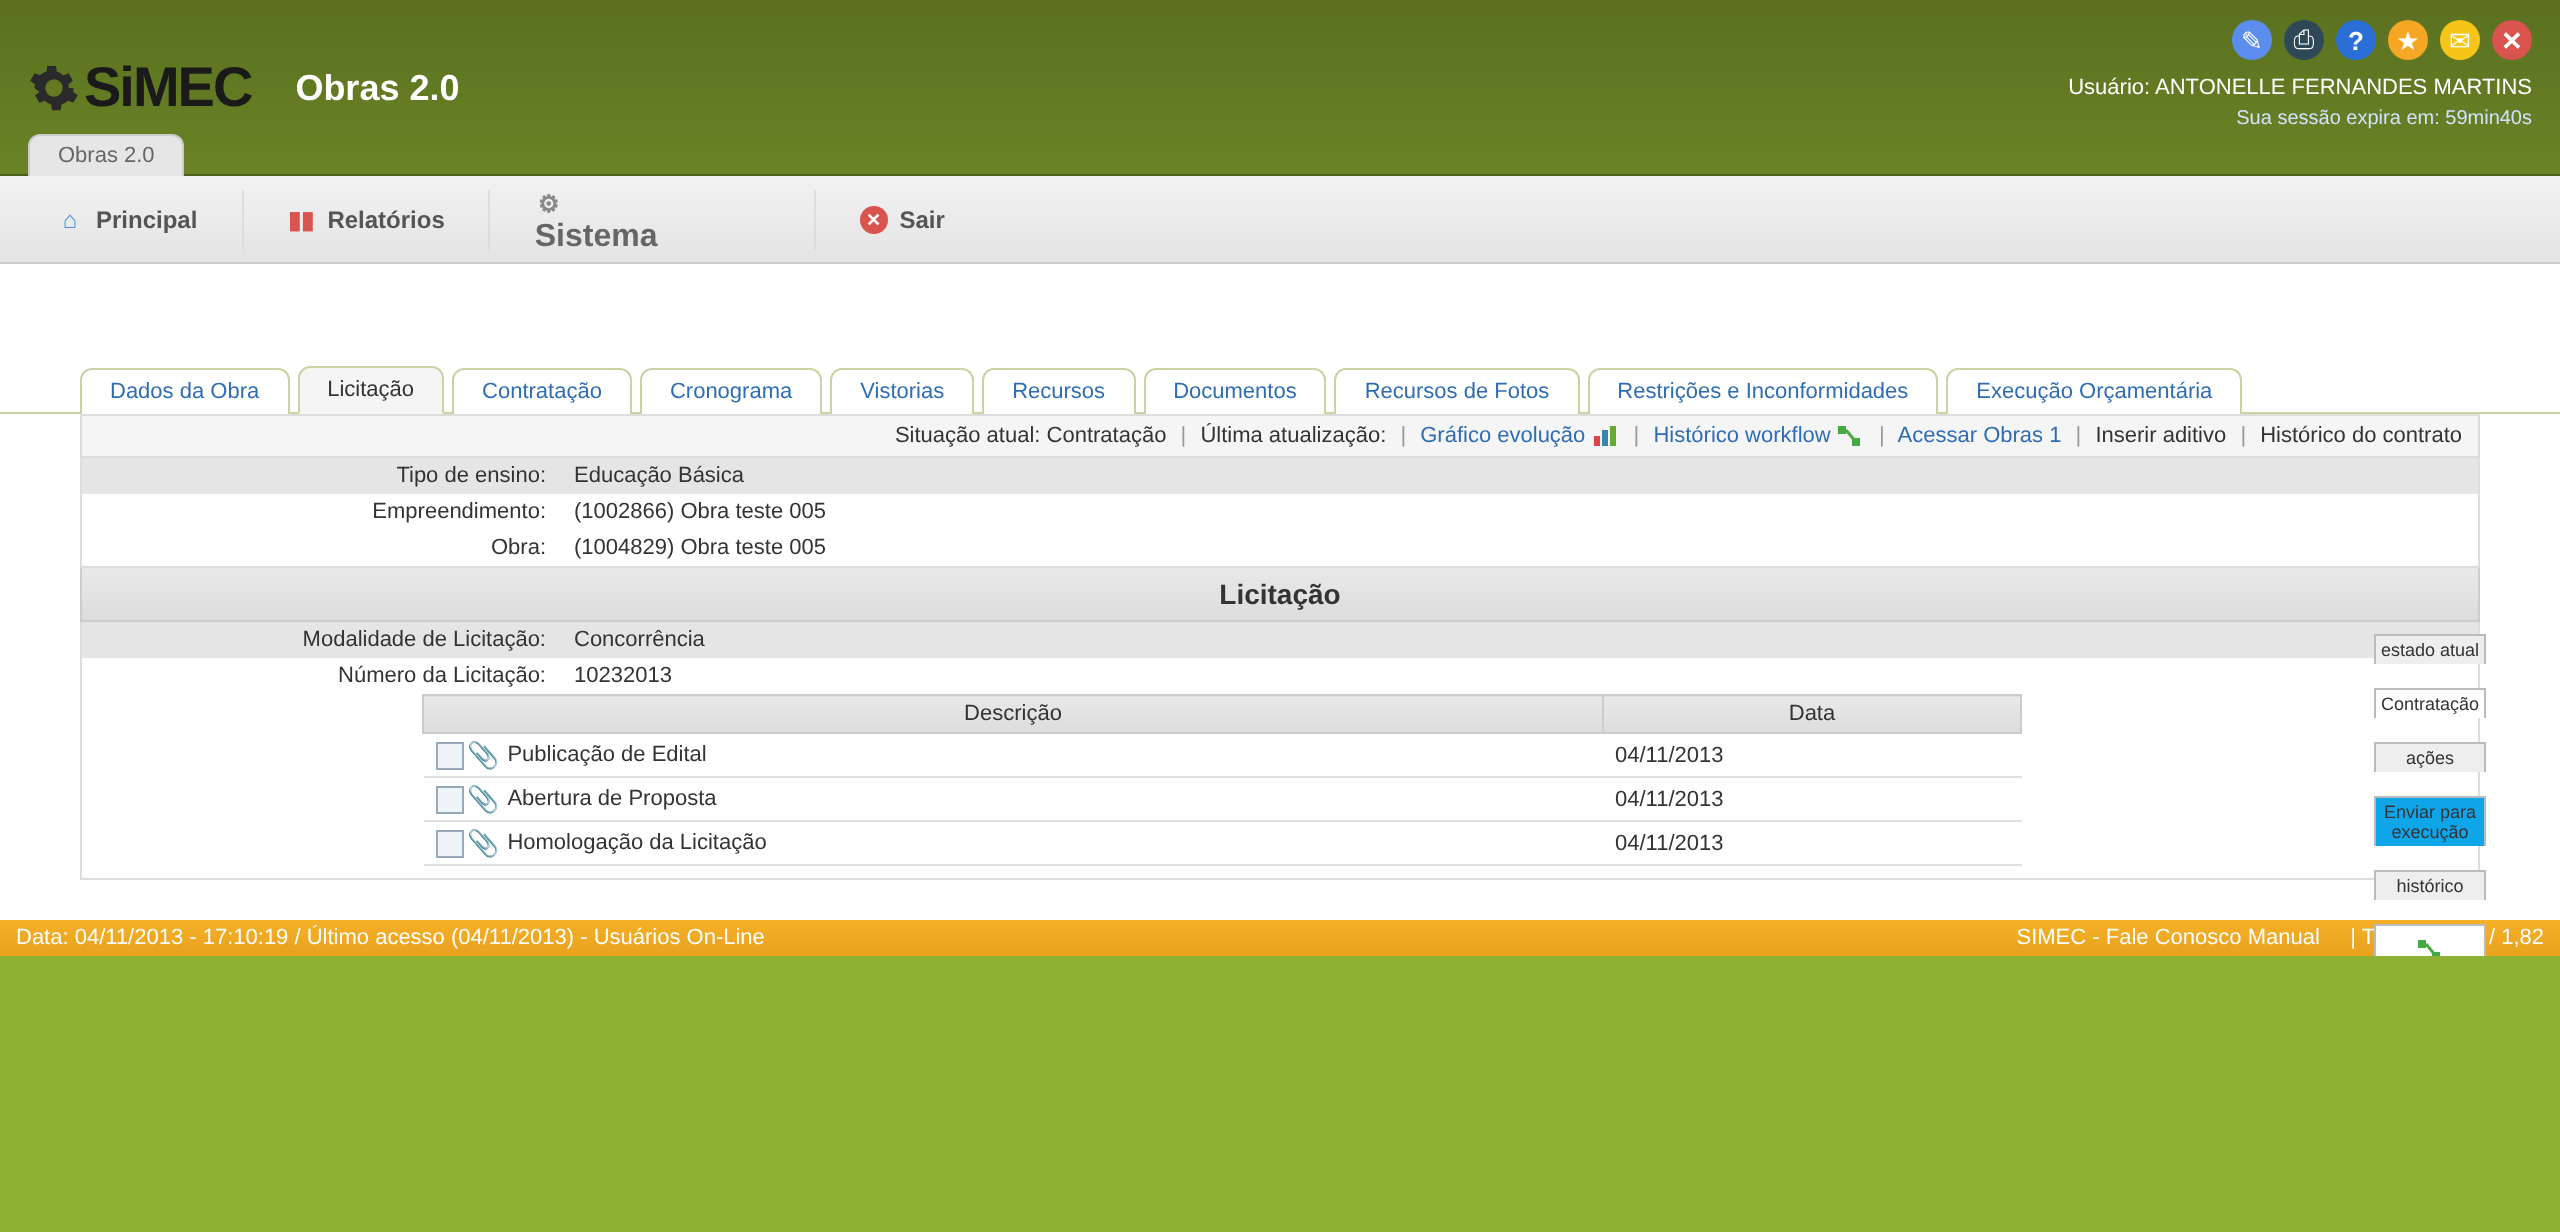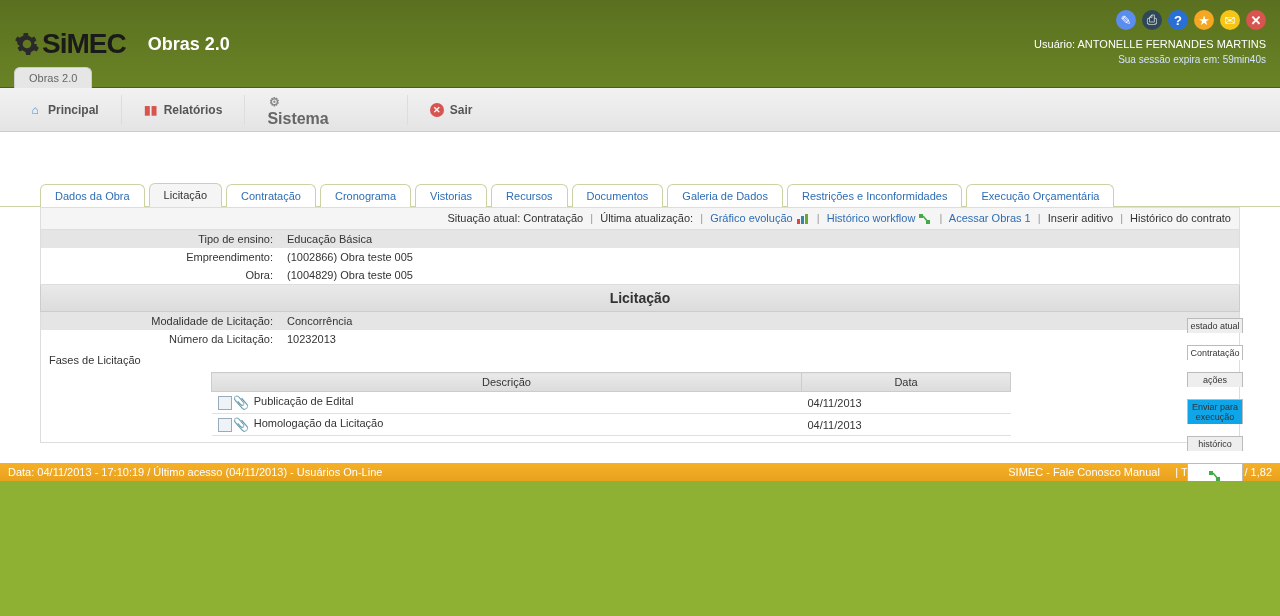--- a/index.html
+++ b/index.html
@@ -265,21 +265,21 @@
 <div class="content-wrap">
 
   <div class="inner-tabs" id="inner-tabs">
       <div class="inner-tab">Dados da Obra</div>
       <div class="inner-tab active">Licitação</div>
       <div class="inner-tab">Contratação</div>
       <div class="inner-tab">Cronograma</div>
       <div class="inner-tab">Vistorias</div>
       <div class="inner-tab">Recursos</div>
       <div class="inner-tab">Documentos</div>
-      <div class="inner-tab">Galeria de Dados</div>
+      <div class="inner-tab">Recursos de Fotos</div>
       <div class="inner-tab">Restrições e Inconformidades</div>
       <div class="inner-tab">Execução Orçamentária</div>
     </div>
 
   <div class="status-bar">
     <span>Situação atual:</span>
     <span>Contratação</span>
     <span class="sep">|</span>
     <span>Última atualização:</span>
     <span class="sep">|</span>
@@ -342,35 +342,38 @@
     </div>
 
     <div class="info-row alt">
       <div class="info-label">Modalidade de Licitação:</div>
       <div class="info-value">Concorrência</div>
     </div>
     <div class="info-row">
       <div class="info-label">Número da Licitação:</div>
       <div class="info-value">10232013</div>
     </div>
-    <div class="fases-label">Fases de Licitação</div>
 
     <table class="fases-table">
       <thead>
         <tr>
           <th class="desc">Descrição</th>
           <th>Data</th>
         </tr>
       </thead>
       <tbody id="fases-body">
           <tr>
             <td class="desc"><span class="row-icon doc-ic"></span><span class="clip-ic">📎</span><span>Publicação de Edital</span></td>
             <td>04/11/2013</td>
           </tr>
           <tr>
+            <td class="desc"><span class="row-icon doc-ic"></span><span class="clip-ic">📎</span><span>Abertura de Proposta</span></td>
+            <td>04/11/2013</td>
+          </tr>
+          <tr>
             <td class="desc"><span class="row-icon doc-ic"></span><span class="clip-ic">📎</span><span>Homologação da Licitação</span></td>
             <td>04/11/2013</td>
           </tr>
         </tbody>
     </table>
   </div>
 
 </div>
 
 <div class="footer">

